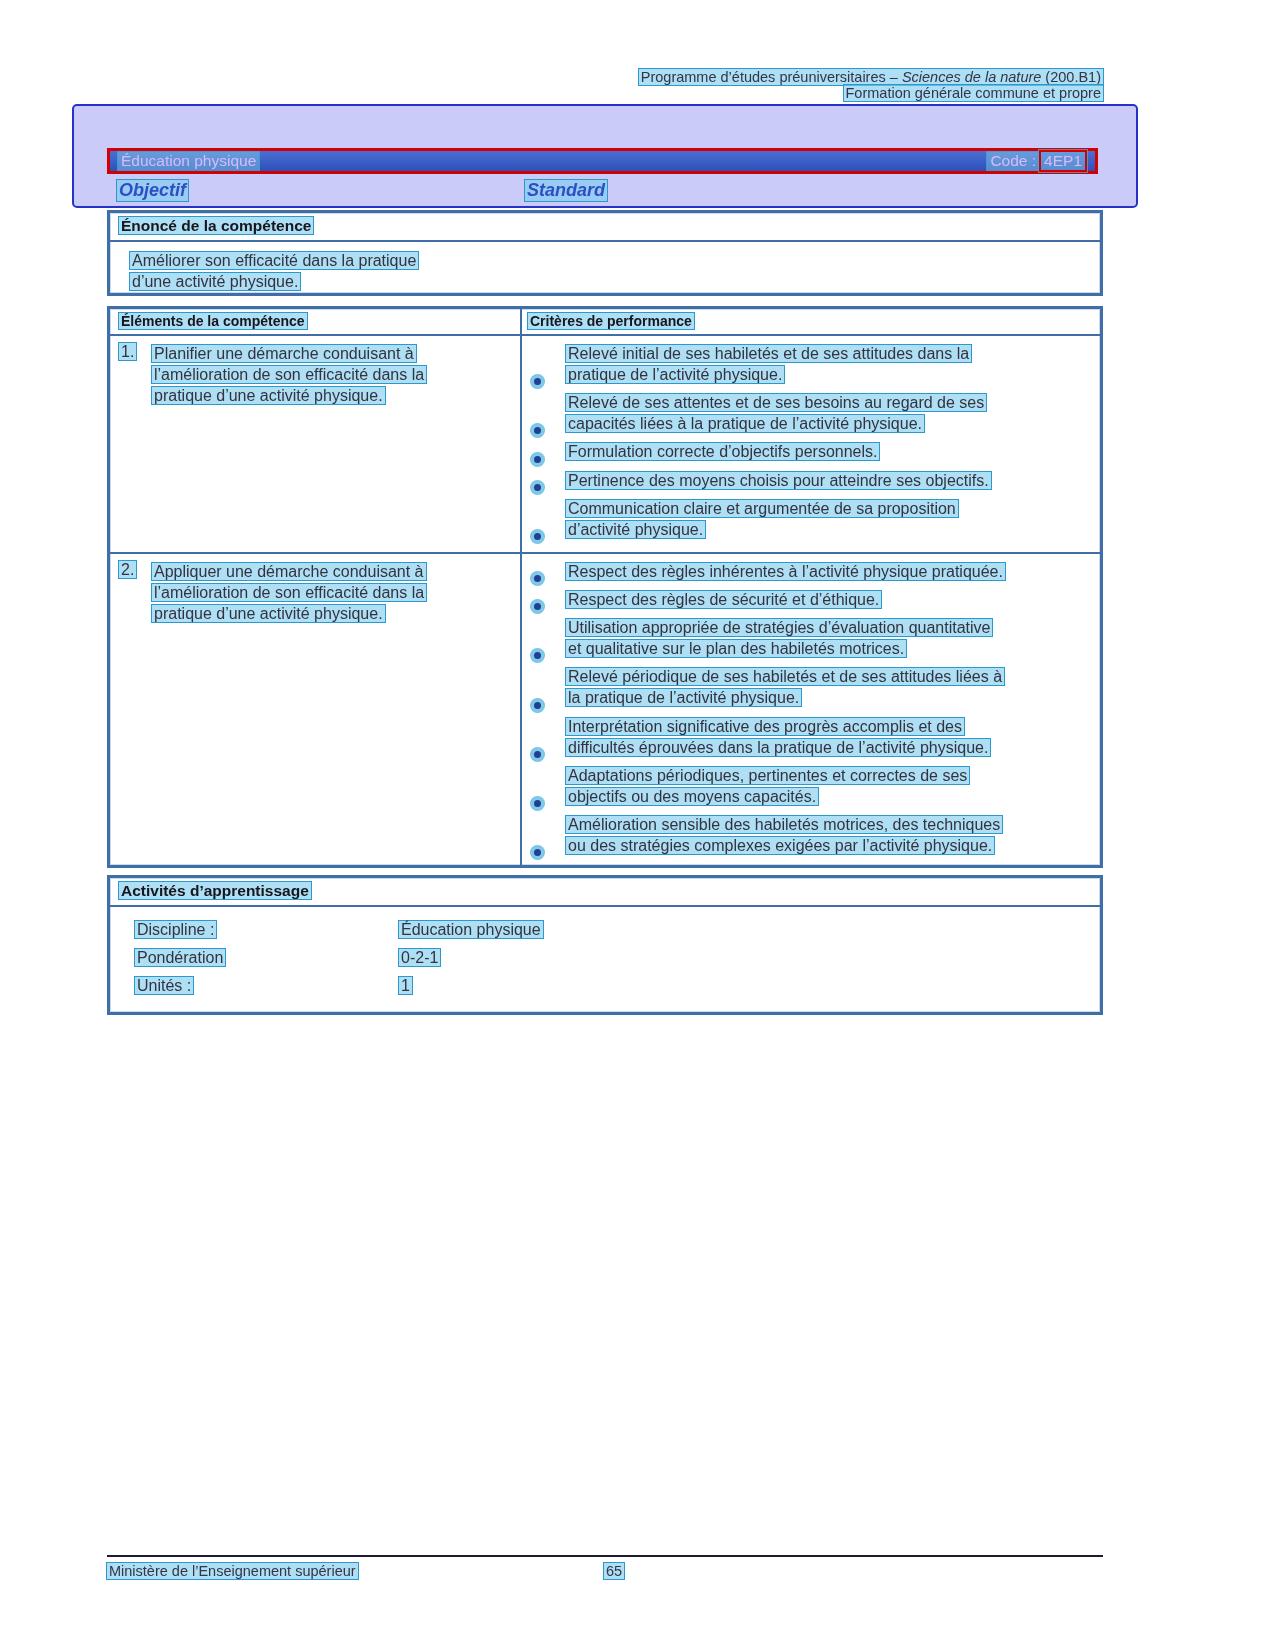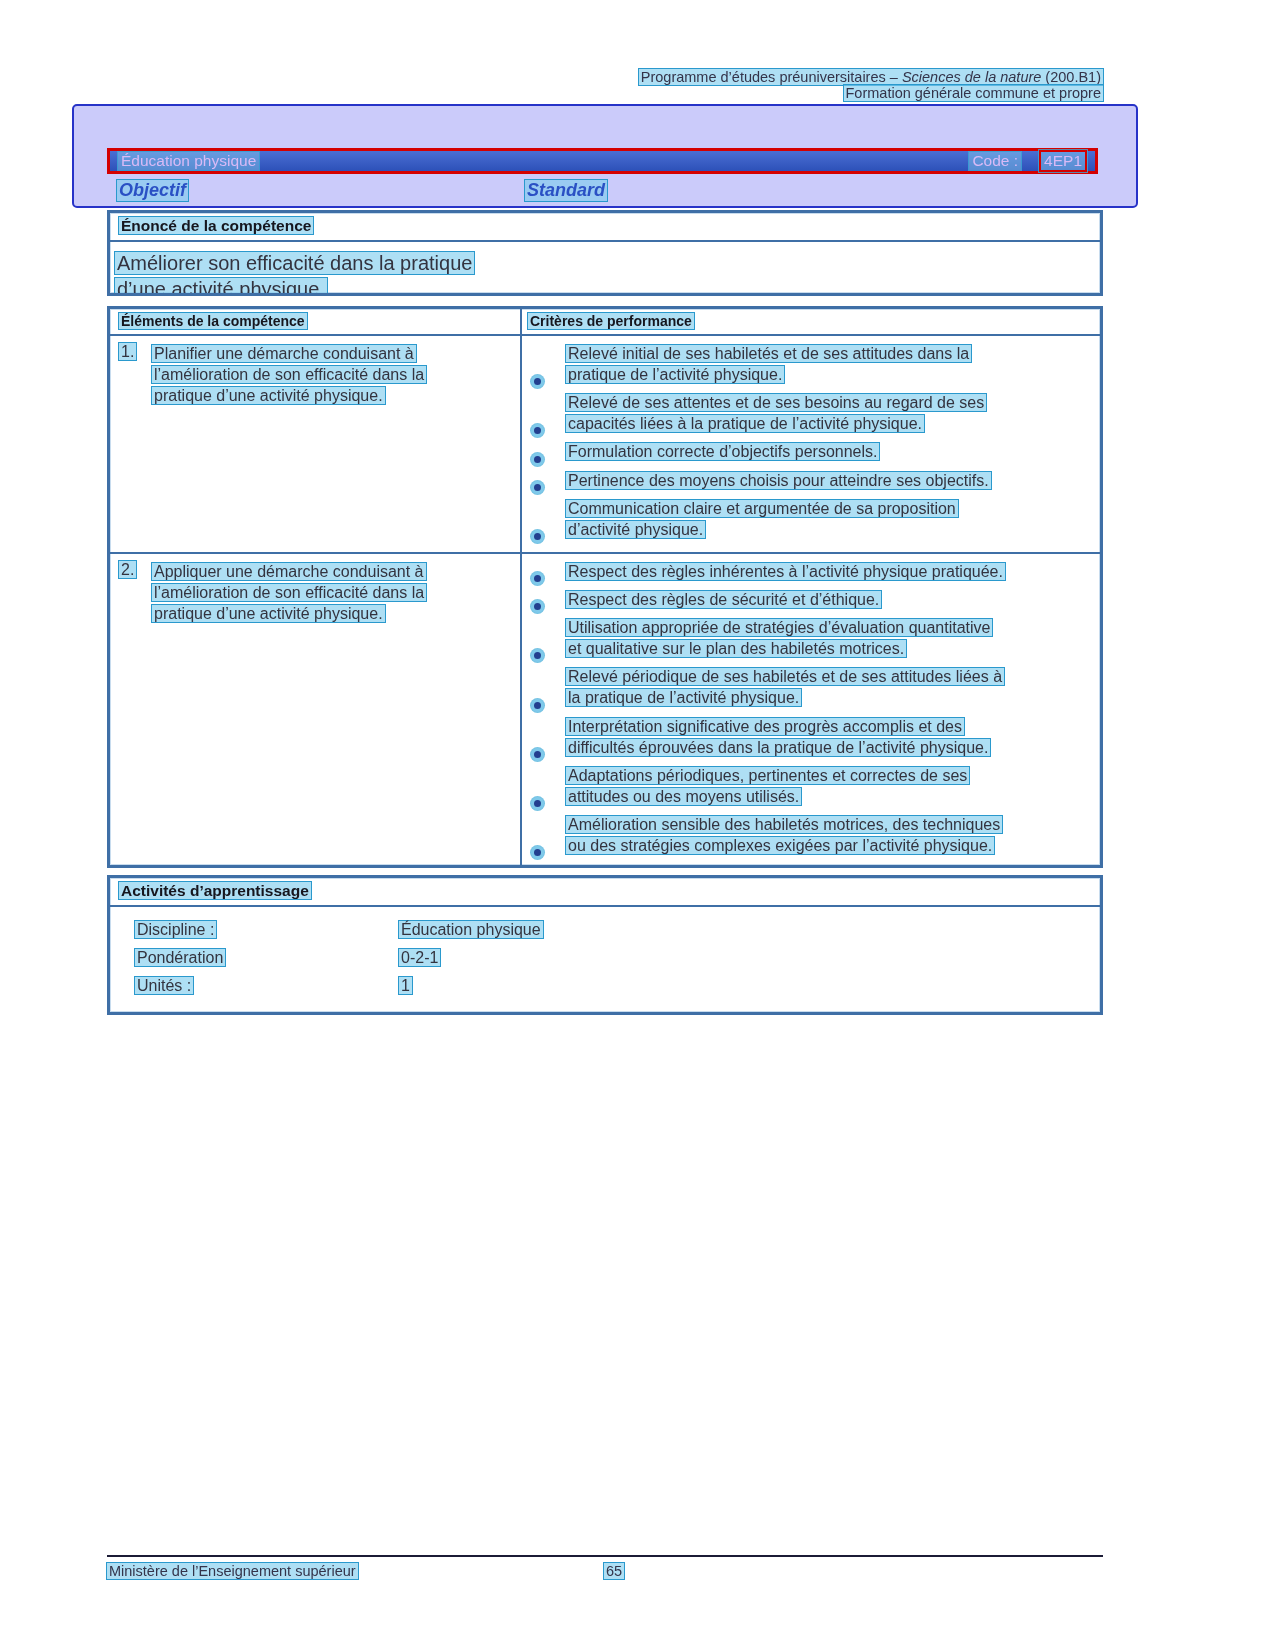--- a/index.html
+++ b/index.html
@@ -53,21 +53,21 @@
     border:3px solid var(--titlebar-red);
     background:linear-gradient(180deg,#4a6fd4 0%,#2d51b8 100%);
     display:flex;align-items:center;justify-content:space-between;
     padding:0 8px;font-size:15.5px;color:#d9baf6;
   }
   .hl-bar{
     background:rgba(140,210,240,0.45);
     box-shadow:0 0 0 1px rgba(60,170,215,0.8);
     padding:0 3px;
   }
-  .code-group{display:flex;align-items:center;gap:18px;}
+  .code-group{display:flex;align-items:center;gap:0;}
   .code-value{border:2px solid var(--titlebar-red);padding:0 3px;}
   .objstd-row{position:absolute;left:33px;top:74px;width:991px;height:26px;}
   .col-head{
     position:absolute;top:0;
     font-size:18px;font-weight:bold;font-style:italic;color:var(--heading-blue);
   }
   .col-head.obj{left:10px;}
   .col-head.std{left:418px;}
 
   
@@ -75,21 +75,21 @@
     position:absolute;left:107px;width:996px;box-sizing:border-box;
     border:3px solid var(--table-border);
     box-shadow:inset 0 0 0 1px #c8dcee;
     background:#fff;overflow:hidden;
   }
   .tbl-head{
     font-weight:bold;font-size:15.5px;color:#16161e;
     padding:4px 9px 5px;border-bottom:2px solid var(--table-border);
   }
   #tbl-enonce{top:210px;height:86px;}
-  .enonce-body{padding:8px 5px;font-size:20px;line-height:1.32;white-space:pre-line;}
+  .enonce-body{padding:8px 20px;font-size:16px;line-height:1.32;white-space:pre-line;}
   .enonce-body .hl{display:inline;}
 
   #tbl-competence{top:306px;height:562px;}
   .t2-grid{display:grid;grid-template-columns:410px 1fr;}
   .t2-headrow{border-bottom:2px solid var(--table-border);font-weight:bold;font-size:14px;color:#16161e;}
   .t2-headrow .hc{padding:4px 9px 5px;}
   .t2-headrow .hc.right{border-left:2px solid var(--table-border);padding-left:6px;}
   .t2-row + .t2-row{border-top:2px solid var(--table-border);}
   .cell-el{display:flex;align-items:flex-start;padding:7px 6px 7px 9px;}
   .num{flex:0 0 auto;width:26px;margin-right:7px;font-size:16px;}
@@ -215,21 +215,21 @@
 
   <div class="bullet-row">
     <span class="bullet"></span>
     <div class="crit-text"><span class="hl">Interprétation significative des progrès accomplis et des
 difficultés éprouvées dans la pratique de l’activité physique.</span></div>
   </div>
 
   <div class="bullet-row">
     <span class="bullet"></span>
     <div class="crit-text"><span class="hl">Adaptations périodiques, pertinentes et correctes de ses
-attitudes ou des moyens utilisés.</span></div>
+objectifs ou des moyens capacités.</span></div>
   </div>
 
   <div class="bullet-row">
     <span class="bullet"></span>
     <div class="crit-text"><span class="hl">Amélioration sensible des habiletés motrices, des techniques
 ou des stratégies complexes exigées par l’activité physique.</span></div>
   </div>
 </div>
   </div>
 </div>

